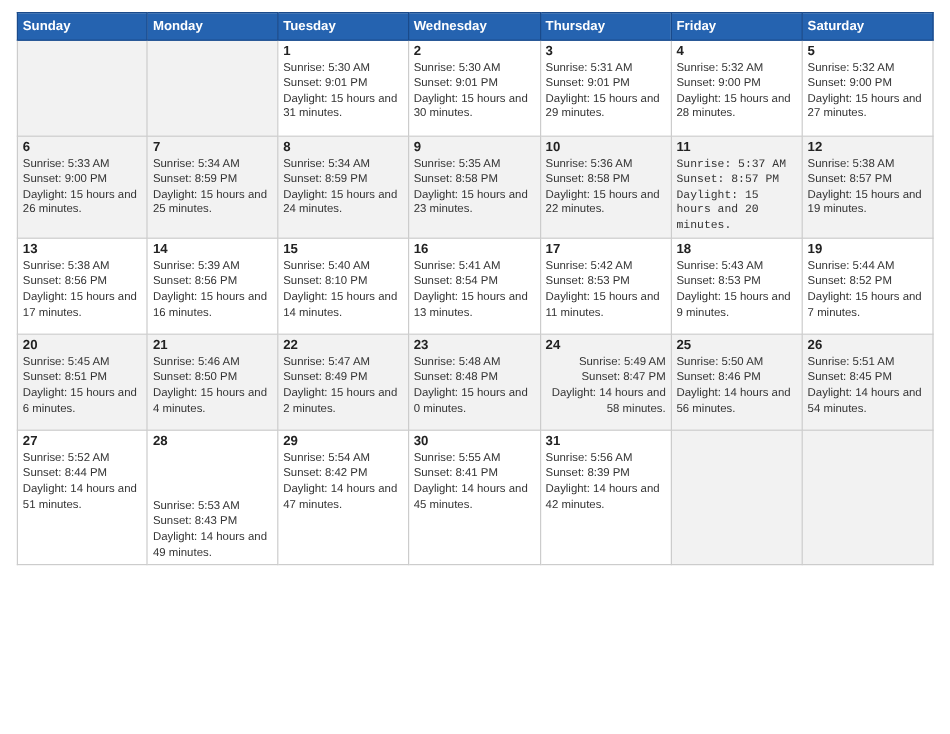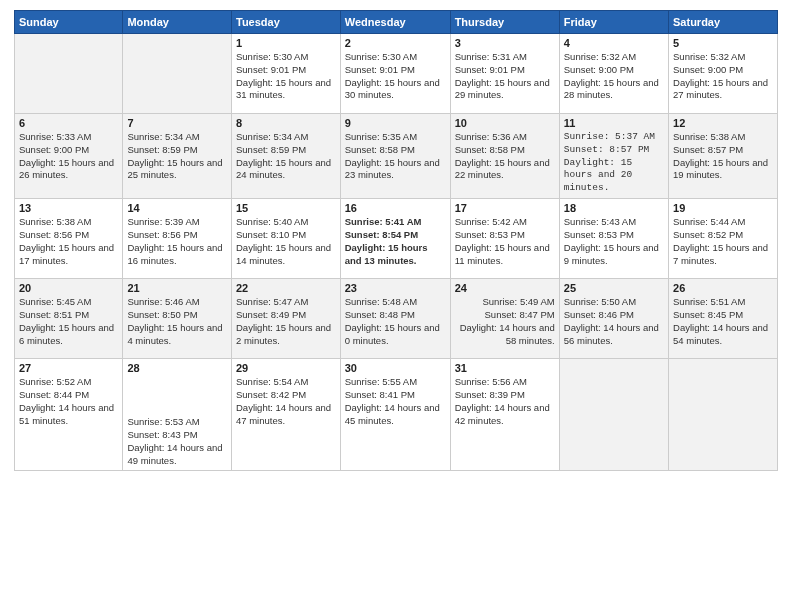--- a/index.html
+++ b/index.html
@@ -205,21 +205,21 @@
 Daylight: 15 hours and 16 minutes.</div>
           </td>
           <td>
             <span class="day-num">15</span>
             <div class="day-detail" style="white-space: pre-line;">Sunrise: 5:40 AM
 Sunset: 8:10 PM
 Daylight: 15 hours and 14 minutes.</div>
           </td>
           <td>
             <span class="day-num">16</span>
-            <div class="day-detail" style="white-space: pre-line; font-weight: bold;">Sunrise: 5:41 AM
+            <div class="day-detail" style="white-space: pre-line;">Sunrise: 5:41 AM
 Sunset: 8:54 PM
 Daylight: 15 hours and 13 minutes.</div>
           </td>
           <td>
             <span class="day-num">17</span>
             <div class="day-detail" style="white-space: pre-line;">Sunrise: 5:42 AM
 Sunset: 8:53 PM
 Daylight: 15 hours and 11 minutes.</div>
           </td>
           <td>

